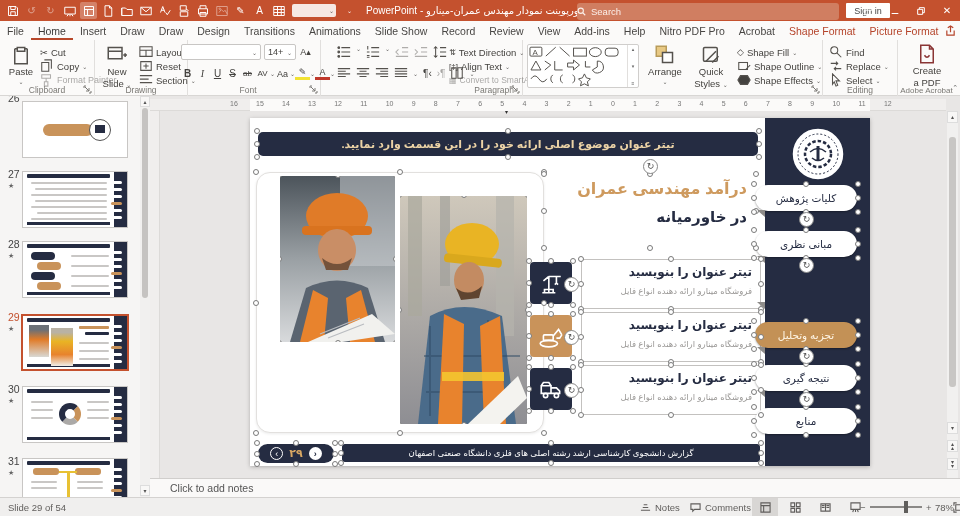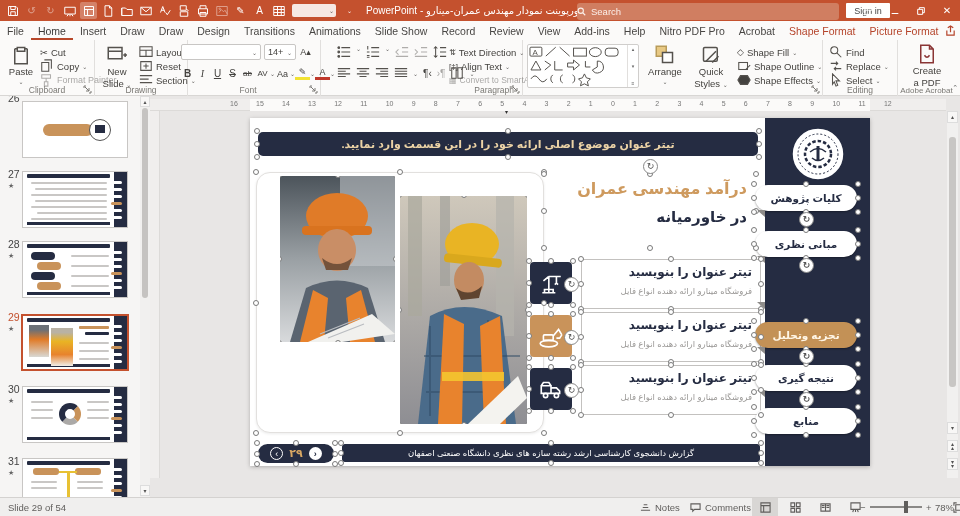--- a/index.html
+++ b/index.html
@@ -74,21 +74,21 @@
 .h1{color:#CE9A5E;font-size:16px;font-weight:bold;letter-spacing:1px}
 .h2{color:#252C42;font-size:15px;font-weight:bold;margin-top:10px;letter-spacing:2px}
 .rowicon{position:absolute;left:280px;width:42px;height:42px;border-radius:4px;display:flex;align-items:center;justify-content:center}
 .rowicon svg{width:26px;height:26px;stroke:#fff;fill:none;stroke-width:1.5}
 .rowicon.gold{background:#C9935A}
 .rowbox{position:absolute;left:332px;width:178px;height:48px;outline:1px solid #C3C1BF;direction:rtl;text-align:right;padding:5px 8px 0 0}
 .rowtitle{color:#252C42;font-size:12px;font-weight:bold}
 .rowsub{color:#9b9997;font-size:8.5px;margin-top:7px}
 .sidebar{position:absolute;left:515px;top:0;width:105px;height:348px;background:#252C42}
 .logo{position:absolute;left:540px;top:8px;width:56px;height:56px}
-.pill{position:absolute;left:505px;width:102px;height:26px;background:#fff;border-radius:13px;box-shadow:0 1px 2px rgba(0,0,0,.35);display:flex;align-items:center;justify-content:center;color:#252C42;font-size:10.5px;font-weight:bold;direction:rtl}
+.pill{position:absolute;left:505px;width:102px;height:26px;background:#fff;border-radius:13px;box-shadow:0 1px 2px rgba(0,0,0,.35);display:flex;align-items:center;justify-content:center;color:#252C42;font-size:10.5px;font-weight:normal;direction:rtl}
 .pill.goldpill{background:#C39156;color:#FFF6E6}
 .fold{position:absolute;left:507px;width:0;height:0;border-top:7px solid #8e8c8a;border-left:8px solid transparent}
 .pagepill{position:absolute;left:8px;top:326px;width:76px;height:19px;background:#252C42;border-radius:10px;display:flex;align-items:center;justify-content:center;gap:6px}
 .pnav{width:13px;height:13px;border-radius:50%;display:flex;align-items:center;justify-content:center;font-size:9px}
 .pnav.outl{border:1.5px solid #fff;color:#fff}
 .pnav.fill{background:#fff;color:#252C42;font-weight:bold}
 .pagenum{color:#D8A763;font-size:11px;font-weight:bold}
 .footbar{position:absolute;left:92px;top:326px;width:418px;height:18px;background:#252C42;border-radius:3px;display:flex;align-items:center;justify-content:center;color:#fff;font-size:8.5px;direction:rtl}
 
 .sel{}
@@ -912,41 +912,44 @@
       <i class="dot nw"></i>
           <i class="dot n"></i>
           <i class="dot ne"></i>
           <i class="dot w"></i>
           <i class="dot e"></i>
           <i class="dot sw"></i>
           <i class="dot s"></i>
           <i class="dot se"></i>
         </div>
       <div class="footbar sel">
-          <span>گزارش دانشجوی کارشناسی ارشد رشته سازه های نظری دانشگاه صنعتی اصفهان</span>
+          <span>گزارش دانشجوی کارشناسی ارشد رشته اصلی های فلزی دانشگاه صنعتی اصفهان</span>
           <i class="dot nw"></i>
           <i class="dot n"></i>
           <i class="dot ne"></i>
           <i class="dot w"></i>
           <i class="dot e"></i>
           <i class="dot sw"></i>
           <i class="dot s"></i>
           <i class="dot se"></i>
         </div>
     </div>
 
     <div class="cscroll">
         <div class="cthumb"></div>
       </div>
     <span class="cbtn" style="top:15px">▴</span>
     <span class="cbtn" style="top:326px">▾</span>
     <span class="cbtn" style="top:344px">▴<br>▴</span>
     <span class="cbtn" style="top:362px">▾<br>▾</span>
   </div>
 
+  <div class="notes">
+      <span>Click to add notes</span>
+    </div>
 
   <div class="statusbar">
     <span class="item" style="left:8px">Slide 29 of 54</span>
     <span class="item" style="left:640px">
       <svg viewBox="0 0 12 12">
           <path d="M1 9h10M3 6h6M4 3h4"></path>
         </svg>
         <span>Notes</span>
     </span>
     <span class="item" style="left:690px">

